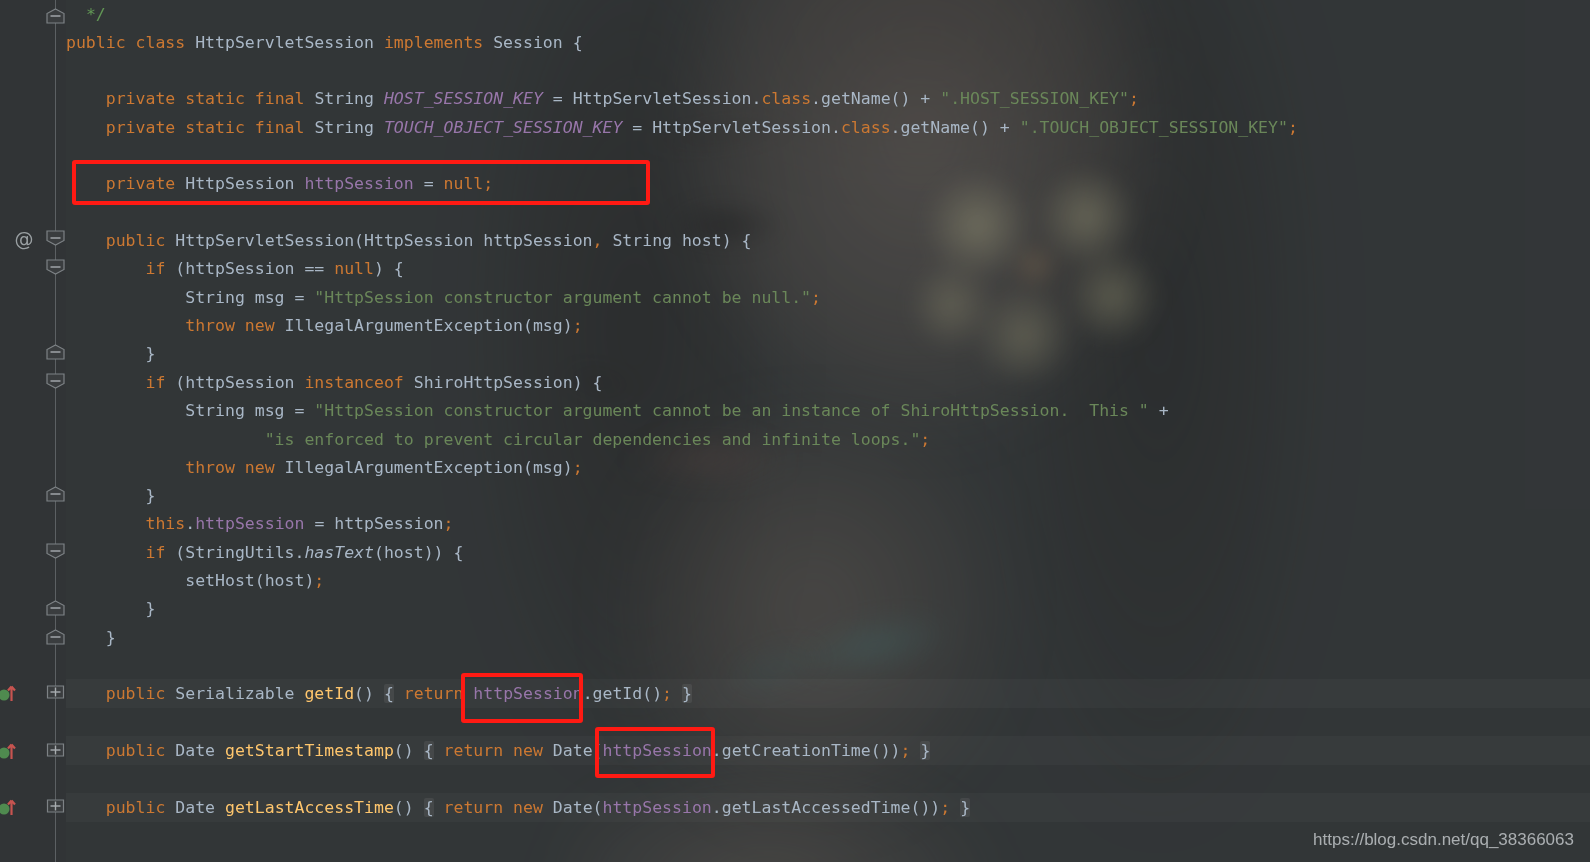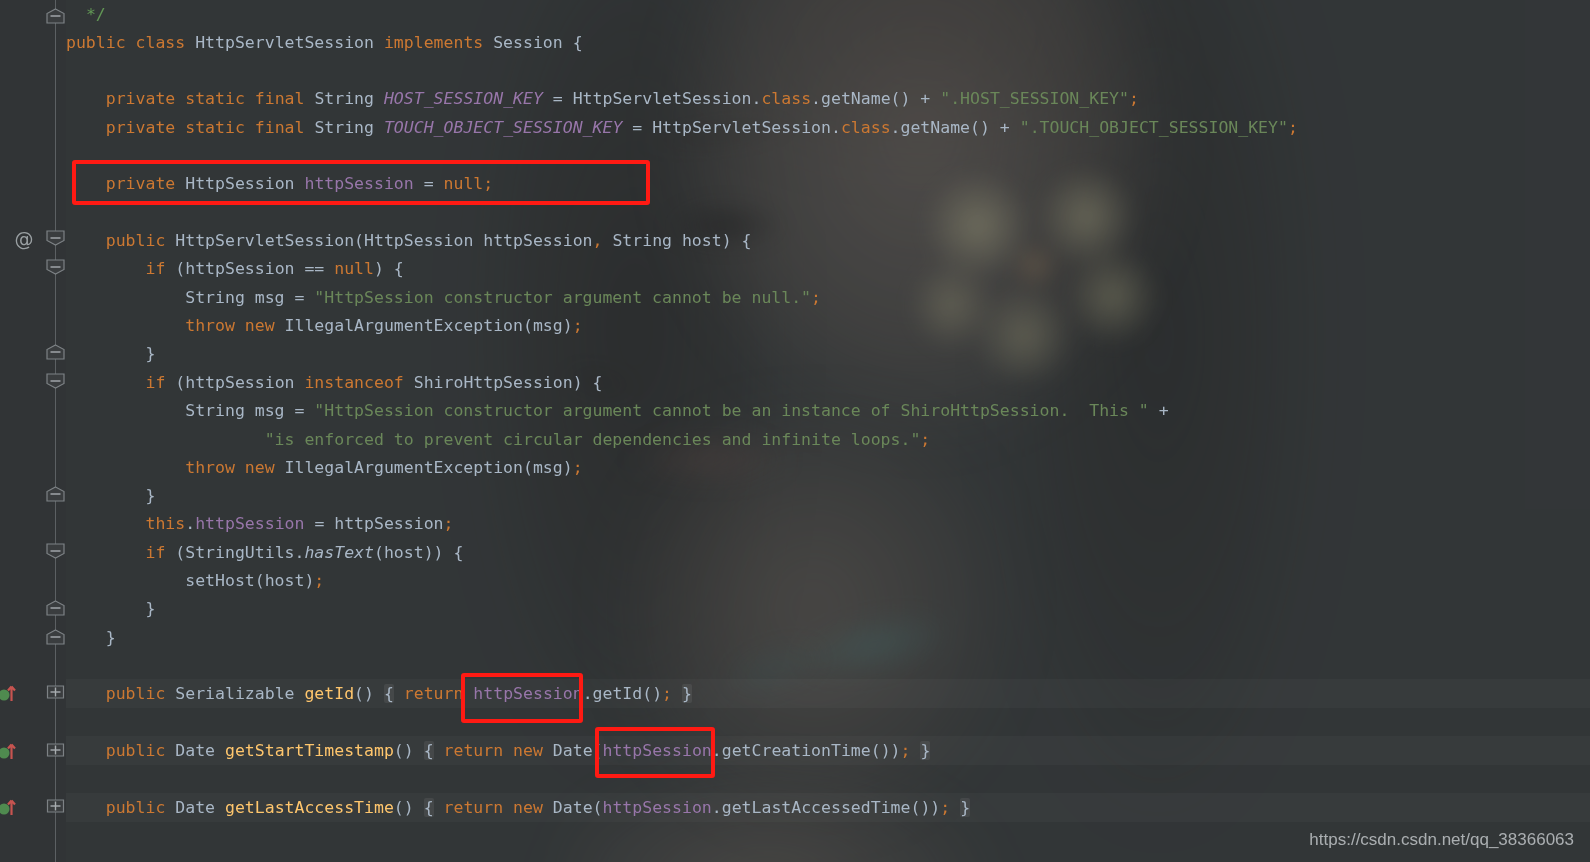--- a/index.html
+++ b/index.html
@@ -302,15 +302,15 @@
   </div>
 
   <div id="code"><div class="line" style="top: 0px; z-index: 2;"><span class="txt">  </span><span class="cmt">*/</span></div><div class="line" style="top: 28px; z-index: 2;"><span class="kw">public </span><span class="kw">class </span><span class="txt">HttpServletSession </span><span class="kw">implements </span><span class="txt">Session {</span></div><div class="line" style="top: 56px; z-index: 2;"></div><div class="line" style="top: 84px; z-index: 2;"><span class="txt">    </span><span class="kw">private static final </span><span class="txt">String </span><span class="sfld">HOST_SESSION_KEY</span><span class="txt"> = HttpServletSession.</span><span class="kw">class</span><span class="txt">.getName() + </span><span class="str">".HOST_SESSION_KEY"</span><span class="semi">;</span></div><div class="line" style="top: 113px; z-index: 2;"><span class="txt">    </span><span class="kw">private static final </span><span class="txt">String </span><span class="sfld">TOUCH_OBJECT_SESSION_KEY</span><span class="txt"> = HttpServletSession.</span><span class="kw">class</span><span class="txt">.getName() + </span><span class="str">".TOUCH_OBJECT_SESSION_KEY"</span><span class="semi">;</span></div><div class="line" style="top: 141px; z-index: 2;"></div><div class="line" style="top: 169px; z-index: 2;"><span class="txt">    </span><span class="kw">private </span><span class="txt">HttpSession </span><span class="fld">httpSession</span><span class="txt"> = </span><span class="kw">null</span><span class="semi">;</span></div><div class="line" style="top: 198px; z-index: 2;"></div><div class="line" style="top: 226px; z-index: 2;"><span class="txt">    </span><span class="kw">public </span><span class="txt">HttpServletSession</span><span class="txt">(HttpSession httpSession</span><span class="semi">,</span><span class="txt"> String host) {</span></div><div class="line" style="top: 254px; z-index: 2;"><span class="txt">        </span><span class="kw">if </span><span class="txt">(httpSession == </span><span class="kw">null</span><span class="txt">) {</span></div><div class="line" style="top: 283px; z-index: 2;"><span class="txt">            String msg = </span><span class="str">"HttpSession constructor argument cannot be null."</span><span class="semi">;</span></div><div class="line" style="top: 311px; z-index: 2;"><span class="txt">            </span><span class="kw">throw new </span><span class="txt">IllegalArgumentException(msg)</span><span class="semi">;</span></div><div class="line" style="top: 339px; z-index: 2;"><span class="txt">        }</span></div><div class="line" style="top: 368px; z-index: 2;"><span class="txt">        </span><span class="kw">if </span><span class="txt">(httpSession </span><span class="kw">instanceof </span><span class="txt">ShiroHttpSession) {</span></div><div class="line" style="top: 396px; z-index: 2;"><span class="txt">            String msg = </span><span class="str">"HttpSession constructor argument cannot be an instance of ShiroHttpSession.  This "</span><span class="txt"> +</span></div><div class="line" style="top: 425px; z-index: 2;"><span class="txt">                    </span><span class="str">"is enforced to prevent circular dependencies and infinite loops."</span><span class="semi">;</span></div><div class="line" style="top: 453px; z-index: 2;"><span class="txt">            </span><span class="kw">throw new </span><span class="txt">IllegalArgumentException(msg)</span><span class="semi">;</span></div><div class="line" style="top: 481px; z-index: 2;"><span class="txt">        }</span></div><div class="line" style="top: 509px; z-index: 2;"><span class="txt">        </span><span class="kw">this</span><span class="txt">.</span><span class="fld">httpSession</span><span class="txt"> = httpSession</span><span class="semi">;</span></div><div class="line" style="top: 538px; z-index: 2;"><span class="txt">        </span><span class="kw">if </span><span class="txt">(StringUtils.</span><span class="smeth">hasText</span><span class="txt">(host)) {</span></div><div class="line" style="top: 566px; z-index: 2;"><span class="txt">            setHost(host)</span><span class="semi">;</span></div><div class="line" style="top: 594px; z-index: 2;"><span class="txt">        }</span></div><div class="line" style="top: 623px; z-index: 2;"><span class="txt">    }</span></div><div class="line" style="top: 651px; z-index: 2;"></div><div class="row-hl" style="top: 679px;"></div><div class="line" style="top: 679px; z-index: 2;"><span class="txt">    </span><span class="kw">public </span><span class="txt">Serializable </span><span class="meth">getId</span><span class="txt">() </span><span class="txt fold-bg">{</span><span class="txt"> </span><span class="kw">return </span><span class="fld">httpSession</span><span class="txt">.getId()</span><span class="semi">;</span><span class="txt"> </span><span class="txt fold-bg">}</span></div><div class="line" style="top: 708px; z-index: 2;"></div><div class="row-hl" style="top: 736px;"></div><div class="line" style="top: 736px; z-index: 2;"><span class="txt">    </span><span class="kw">public </span><span class="txt">Date </span><span class="meth">getStartTimestamp</span><span class="txt">() </span><span class="txt fold-bg">{</span><span class="txt"> </span><span class="kw">return new </span><span class="txt">Date(</span><span class="fld">httpSession</span><span class="txt">.getCreationTime())</span><span class="semi">;</span><span class="txt"> </span><span class="txt fold-bg">}</span></div><div class="line" style="top: 765px; z-index: 2;"></div><div class="row-hl" style="top: 793px;"></div><div class="line" style="top: 793px; z-index: 2;"><span class="txt">    </span><span class="kw">public </span><span class="txt">Date </span><span class="meth">getLastAccessTime</span><span class="txt">() </span><span class="txt fold-bg">{</span><span class="txt"> </span><span class="kw">return new </span><span class="txt">Date(</span><span class="fld">httpSession</span><span class="txt">.getLastAccessedTime())</span><span class="semi">;</span><span class="txt"> </span><span class="txt fold-bg">}</span></div></div>
 
   <div id="redboxes">
       <div class="redbox" style="left: 72px; top: 160px; width: 578px; height: 45px; border-color: rgb(255, 26, 19);"></div>
       <div class="redbox" style="left: 461px; top: 673px; width: 122px; height: 50px; border-color: rgb(255, 26, 19);"></div>
       <div class="redbox" style="left: 595px; top: 727px; width: 120px; height: 51px; border-color: rgb(255, 26, 19);"></div>
     </div>
 
-  <div id="watermark">https://csdn.csdn.net/qq_38366063</div>
+  <div id="watermark">https://blog.csdn.net/qq_38366063</div>
 
 </div>
 
 </body></html>

